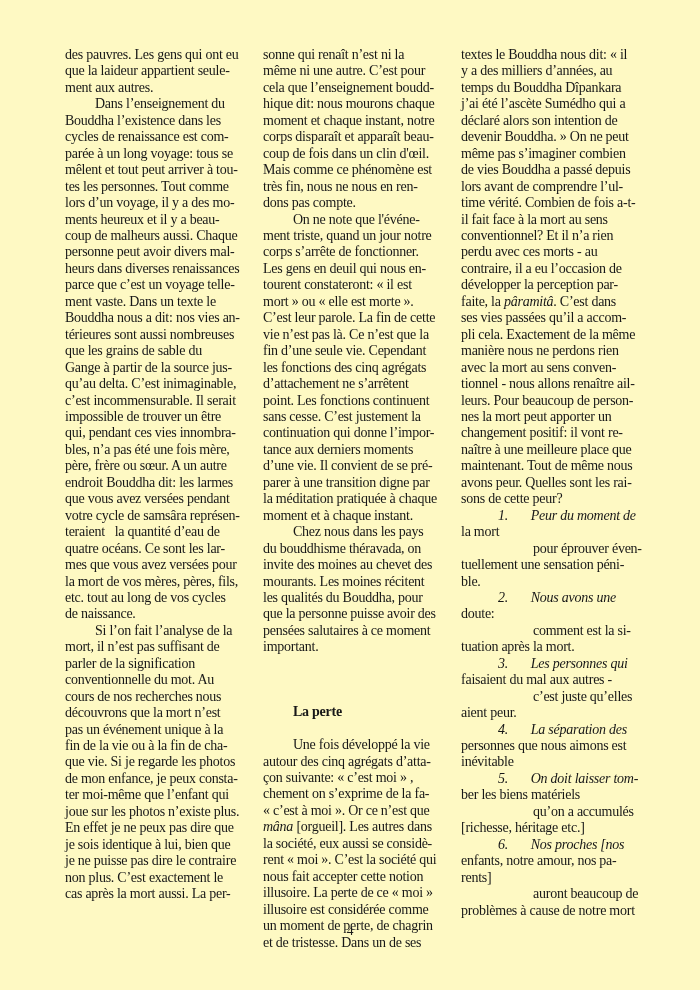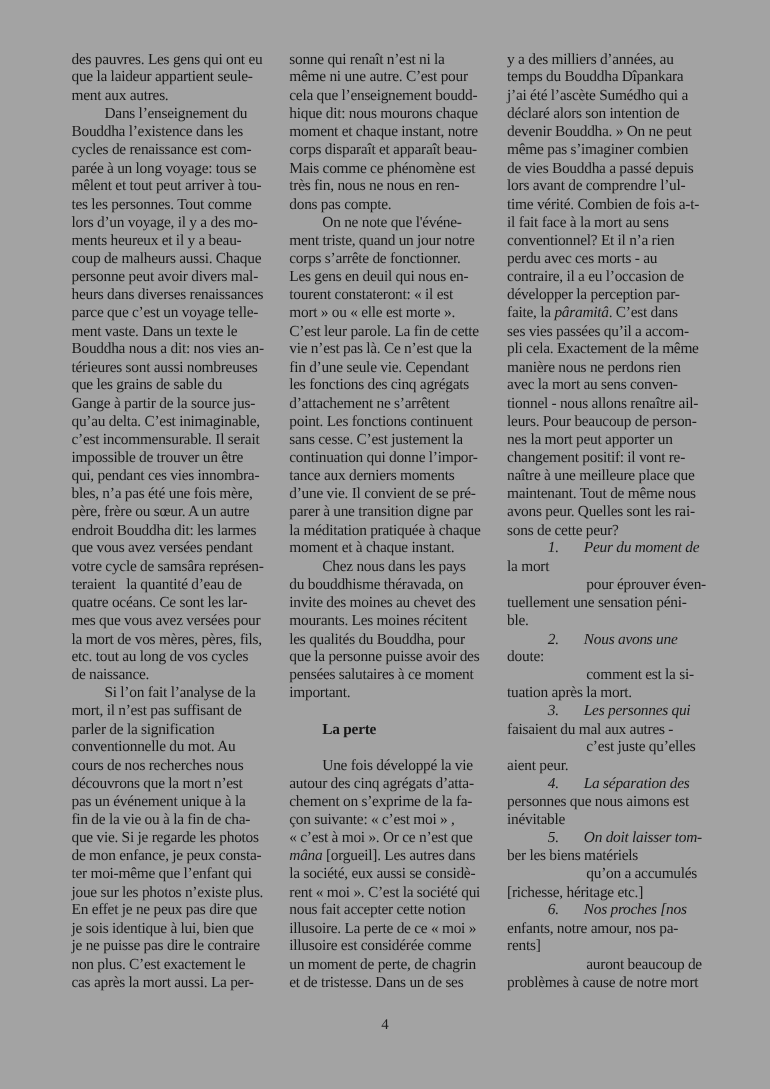--- a/index.html
+++ b/index.html
@@ -4,21 +4,21 @@
 <style>
   html, body {
     margin: 0;
     padding: 0;
     background: #ffffff;
   }
   .page {
     position: relative;
     width: 700px;
     height: 990px;
-    background: #a3a3a3;
+    background: #fef9c3;
     color: #171717;
     font-family: "Liberation Serif", "DejaVu Serif", serif;
     overflow: hidden;
   }
   .columns {
     position: absolute;
     left: 65px;
     top: 47px;
     display: flex;
     gap: 12px;
@@ -32,21 +32,21 @@
     line-height: 16.45px;
     white-space: pre;
     letter-spacing: -0.25px;
   }
   .line i {
     font-style: italic;
   }
   .in1 { padding-left: 30px; }
   .in2 { padding-left: 37px; font-style: italic; }
   .in3 { padding-left: 72px; }
-  .bold { font-weight: bold; }
+  .bold { font-weight: bold; margin-top: 32px; }
   .pageno {
     position: absolute;
     left: 0;
     right: 0;
     top: 923px;
     text-align: center;
     font-size: 13.5px;
     color: #1b1b1b;
   }
 </style>
@@ -109,20 +109,21 @@
         <div class="line"><span>non plus. C’est exactement le</span></div>
         <div class="line"><span>cas après la mort aussi. La per-</span></div>
       </div>
     <div class="col">
         <div class="line"><span>sonne qui renaît n’est ni la</span></div>
         <div class="line"><span>même ni une autre. C’est pour</span></div>
         <div class="line"><span>cela que l’enseignement boudd-</span></div>
         <div class="line"><span>hique dit: nous mourons chaque</span></div>
         <div class="line"><span>moment et chaque instant, notre</span></div>
         <div class="line"><span>corps disparaît et apparaît beau-</span></div>
+        <div class="line"><span>coup de fois dans un clin d'œil.</span></div>
         <div class="line"><span>Mais comme ce phénomène est</span></div>
         <div class="line"><span>très fin, nous ne nous en ren-</span></div>
         <div class="line"><span>dons pas compte.</span></div>
         <div class="line in1"><span>On ne note que l'événe-</span></div>
         <div class="line"><span>ment triste, quand un jour notre</span></div>
         <div class="line"><span>corps s’arrête de fonctionner.</span></div>
         <div class="line"><span>Les gens en deuil qui nous en-</span></div>
         <div class="line"><span>tourent constateront: « il est</span></div>
         <div class="line"><span>mort » ou « elle est morte ».</span></div>
         <div class="line"><span>C’est leur parole. La fin de cette</span></div>
@@ -144,33 +145,34 @@
         <div class="line"><span>mourants. Les moines récitent</span></div>
         <div class="line"><span>les qualités du Bouddha, pour</span></div>
         <div class="line"><span>que la personne puisse avoir des</span></div>
         <div class="line"><span>pensées salutaires à ce moment</span></div>
         <div class="line"><span>important.</span></div>
         <div class="line"><span>&nbsp;</span></div>
         <div class="line in1 bold"><span>La perte</span></div>
         <div class="line"><span>&nbsp;</span></div>
         <div class="line in1"><span>Une fois développé la vie</span></div>
         <div class="line"><span>autour des cinq agrégats d’atta-</span></div>
+        <div class="line"><span>çon suivante: « c’est moi » ,</span></div>
         <div class="line"><span>chement on s’exprime de la fa-</span></div>
-        <div class="line"><span>çon suivante: « c’est moi » ,</span></div>
         <div class="line"><span>« c’est à moi ». Or ce n’est que</span></div>
         <div class="line"><i>mâna</i><span> [orgueil]. Les autres dans</span></div>
         <div class="line"><span>la société, eux aussi se considè-</span></div>
         <div class="line"><span>rent « moi ». C’est la société qui</span></div>
         <div class="line"><span>nous fait accepter cette notion</span></div>
         <div class="line"><span>illusoire. La perte de ce « moi »</span></div>
         <div class="line"><span>illusoire est considérée comme</span></div>
         <div class="line"><span>un moment de perte, de chagrin</span></div>
         <div class="line"><span>et de tristesse. Dans un de ses</span></div>
       </div>
     <div class="col">
+        <div class="line"><span>textes le Bouddha nous dit: « il</span></div>
         <div class="line"><span>y a des milliers d’années, au</span></div>
         <div class="line"><span>temps du Bouddha Dîpankara</span></div>
         <div class="line"><span>j’ai été l’ascète Sumédho qui a</span></div>
         <div class="line"><span>déclaré alors son intention de</span></div>
         <div class="line"><span>devenir Bouddha. » On ne peut</span></div>
         <div class="line"><span>même pas s’imaginer combien</span></div>
         <div class="line"><span>de vies Bouddha a passé depuis</span></div>
         <div class="line"><span>lors avant de comprendre l’ul-</span></div>
         <div class="line"><span>time vérité. Combien de fois a-t-</span></div>
         <div class="line"><span>il fait face à la mort au sens</span></div>

